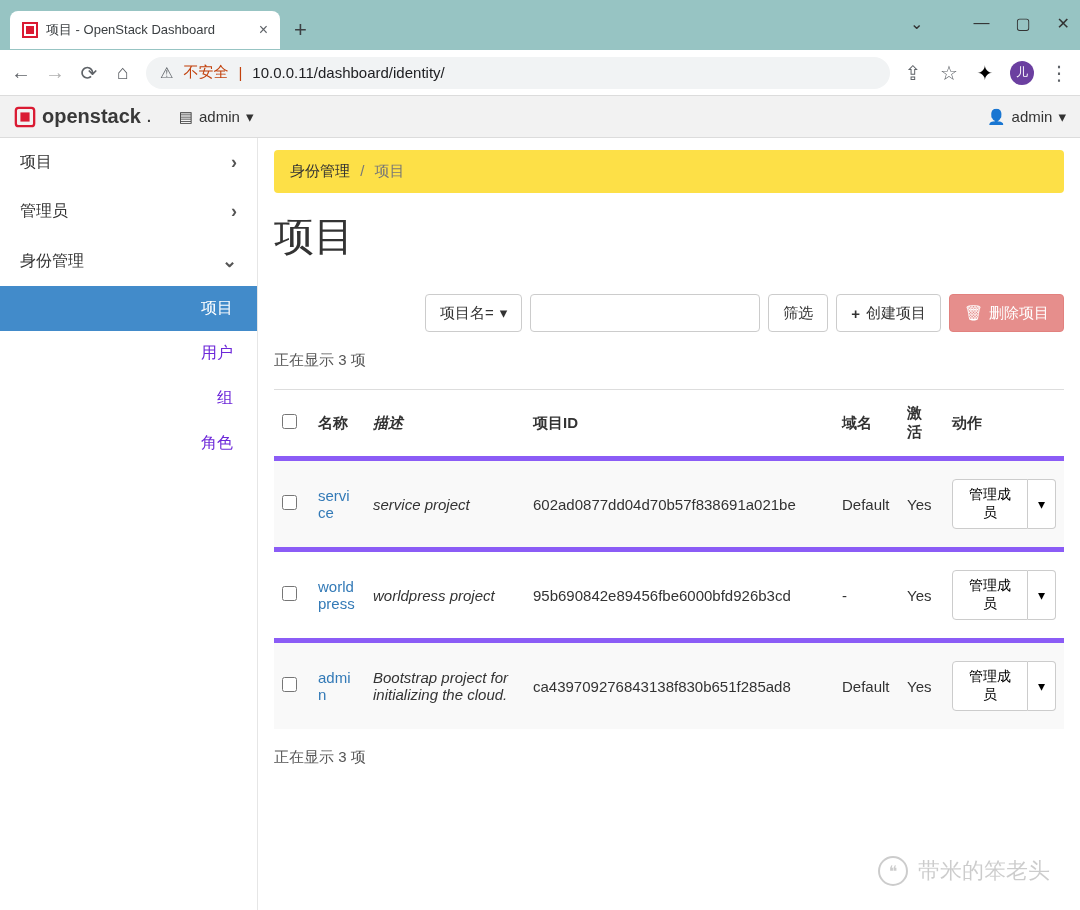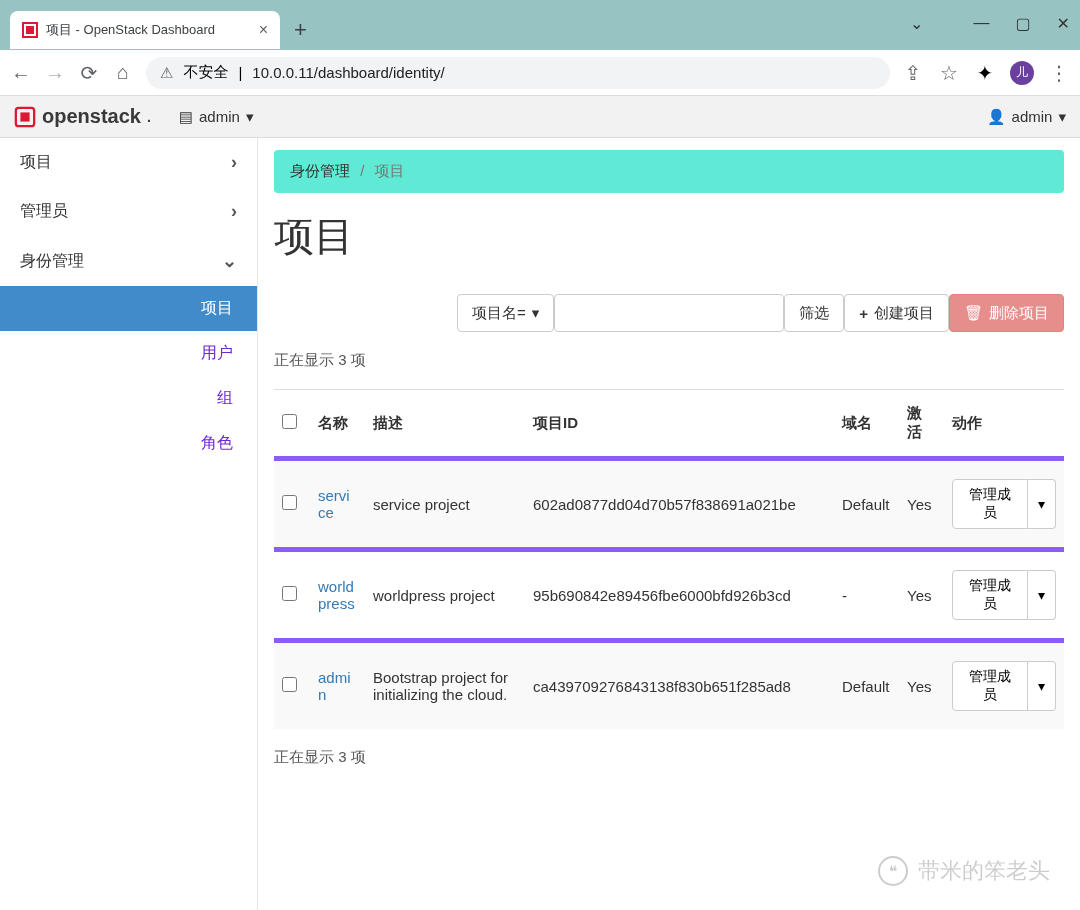--- a/index.html
+++ b/index.html
@@ -13,66 +13,66 @@
   .tab-title { flex: 1; font-size: 13px; color: #3c4043; white-space: nowrap; overflow: hidden; text-overflow: ellipsis; }
   .tab-close { font-size: 16px; color: #5f6368; cursor: pointer; }
   .new-tab { font-size: 22px; color: #3c4043; padding: 0 14px; cursor: pointer; }
   .window-controls { position:absolute; top:14px; right:10px; display:flex; gap:26px; color:#333; font-size:16px;}
   .chevron-down-win { margin-right:24px;}
 
   .addr-bar { background: #fff; height: 46px; display: flex; align-items: center; padding: 0 10px; gap: 12px; border-bottom: 1px solid #dcdcdc; }
   .nav-icon { color: #5f6368; font-size: 20px; cursor: pointer; width: 22px; text-align:center;}
   .nav-icon.disabled { color: #b0b0b0; }
   .url-box { flex: 1; height: 32px; background: #f1f3f4; border-radius: 16px; display: flex; align-items: center; padding: 0 14px; gap: 10px; font-size: 15px; color: #5f6368; }
-  .url-prefix { color:#000000;}
+  .url-prefix { color:#c2410c;}
   .url-main { color:#202124;}
   .addr-right { display:flex; align-items:center; gap:14px; }
   .avatar-circle { width:24px; height:24px; border-radius:50%; background:#6b3fa0; color:#fff; display:flex; align-items:center; justify-content:center; font-size:12px;}
 
   
   .os-header { height: 42px; background: #f2f2f2; border-bottom: 1px solid #dcdcdc; display: flex; align-items: center; padding: 0 14px; }
   .os-logo { display:flex; align-items:center; gap:6px; font-weight:600; font-size:20px; color:#393939;}
   .os-logo-icon { width:22px; height:22px; }
   .project-selector { margin-left: 28px; display:flex; align-items:center; gap:6px; color:#333; cursor:pointer; font-size:15px;}
   .user-menu { margin-left:auto; display:flex; align-items:center; gap:6px; color:#333; cursor:pointer; font-size:15px;}
 
   
   .main-wrap { display:flex; height: calc(910px - 50px - 46px - 42px); }
   .sidebar { width: 258px; border-right:1px solid #e6e6e6; }
   .side-item { padding: 14px 20px; display:flex; align-items:center; justify-content:space-between; color:#333; cursor:pointer; font-size:16px;}
   .side-item .chev { color:#555; font-size:18px; font-weight:bold;}
   .side-sub { padding: 12px 24px; text-align:right; color:#6d28d9; cursor:pointer; font-size:16px;}
   .side-sub.active { background:#428bca; color:#fff; }
 
   .content { flex:1; padding: 12px 16px 0 16px; }
-  .breadcrumb { background:#5eead4; border-radius:4px; padding: 12px 16px; color:#777; font-size:15px;}
+  .breadcrumb { background:#fde047; border-radius:4px; padding: 12px 16px; color:#777; font-size:15px;}
   .breadcrumb a { color:#333; text-decoration:none;}
   .page-title { font-size: 40px; font-weight:400; padding: 16px 0 30px 0; color:#333;}
-  .toolbar { display:flex; justify-content:flex-end; margin-bottom:12px;}
+  .toolbar { display:flex; justify-content:flex-end; gap:8px; margin-bottom:12px;}
   .btn { border:1px solid #ccc; background:#fff; border-radius:4px; padding:8px 14px; font-size:15px; cursor:pointer; display:flex; align-items:center; gap:6px; color:#333;}
   .btn-danger { background:#d9534f; border-color:#d43f3a; color:#fff; opacity:0.65;}
   .input-filter { border:1px solid #ccc; border-radius:4px; height:38px; width:230px; padding:0 10px; font-size:15px;}
 
   .info-text { color:#555; font-size:15px; margin:19px 0;}
   table { width:100%; border-collapse: collapse; }
   th { text-align:left; font-weight:600; padding:14px 8px; border-top:1px solid #ddd; border-bottom:1px solid #ddd; font-size:15px; color:#333;}
   td { padding:18px 8px; border-top:5px solid #8b5cf6; vertical-align:middle; font-size:15px; color:#333;}
   tbody tr:nth-child(odd) td { background:#f9f9f9;}
   td a { color:#337ab7; text-decoration:none;}
   .act-btn-group { display:flex; }
   .act-btn { border:1px solid #ccc; background:#fff; padding:6px 10px; font-size:14px; cursor:pointer;}
   .act-btn.main { border-radius:4px 0 0 4px;}
   .act-btn.caret { border-radius:0 4px 4px 0; border-left:none;}
   input[type=checkbox]{ width:15px; height:15px; cursor:pointer;}
 
   .watermark { position:absolute; bottom:24px; right:30px; color:rgba(0,0,0,0.2); font-size:22px; display:flex; align-items:center; gap:10px;}
   .watermark-icon { width:30px; height:30px; border:2px solid rgba(0,0,0,0.2); border-radius:50%; display:flex; align-items:center; justify-content:center; font-size:16px;}
 
   .col-name { width:55px;}
-  .col-desc { width:160px;}
+  .col-desc { width:160px;font-style:italic;}
   .col-domain { width:65px;}
   .col-active { width:45px;}
   .col-action { width:120px;}
 </style>
 </head>
 <body>
 
 <div class="browser-chrome">
   <div class="tab-bar">
     <div class="tab">

